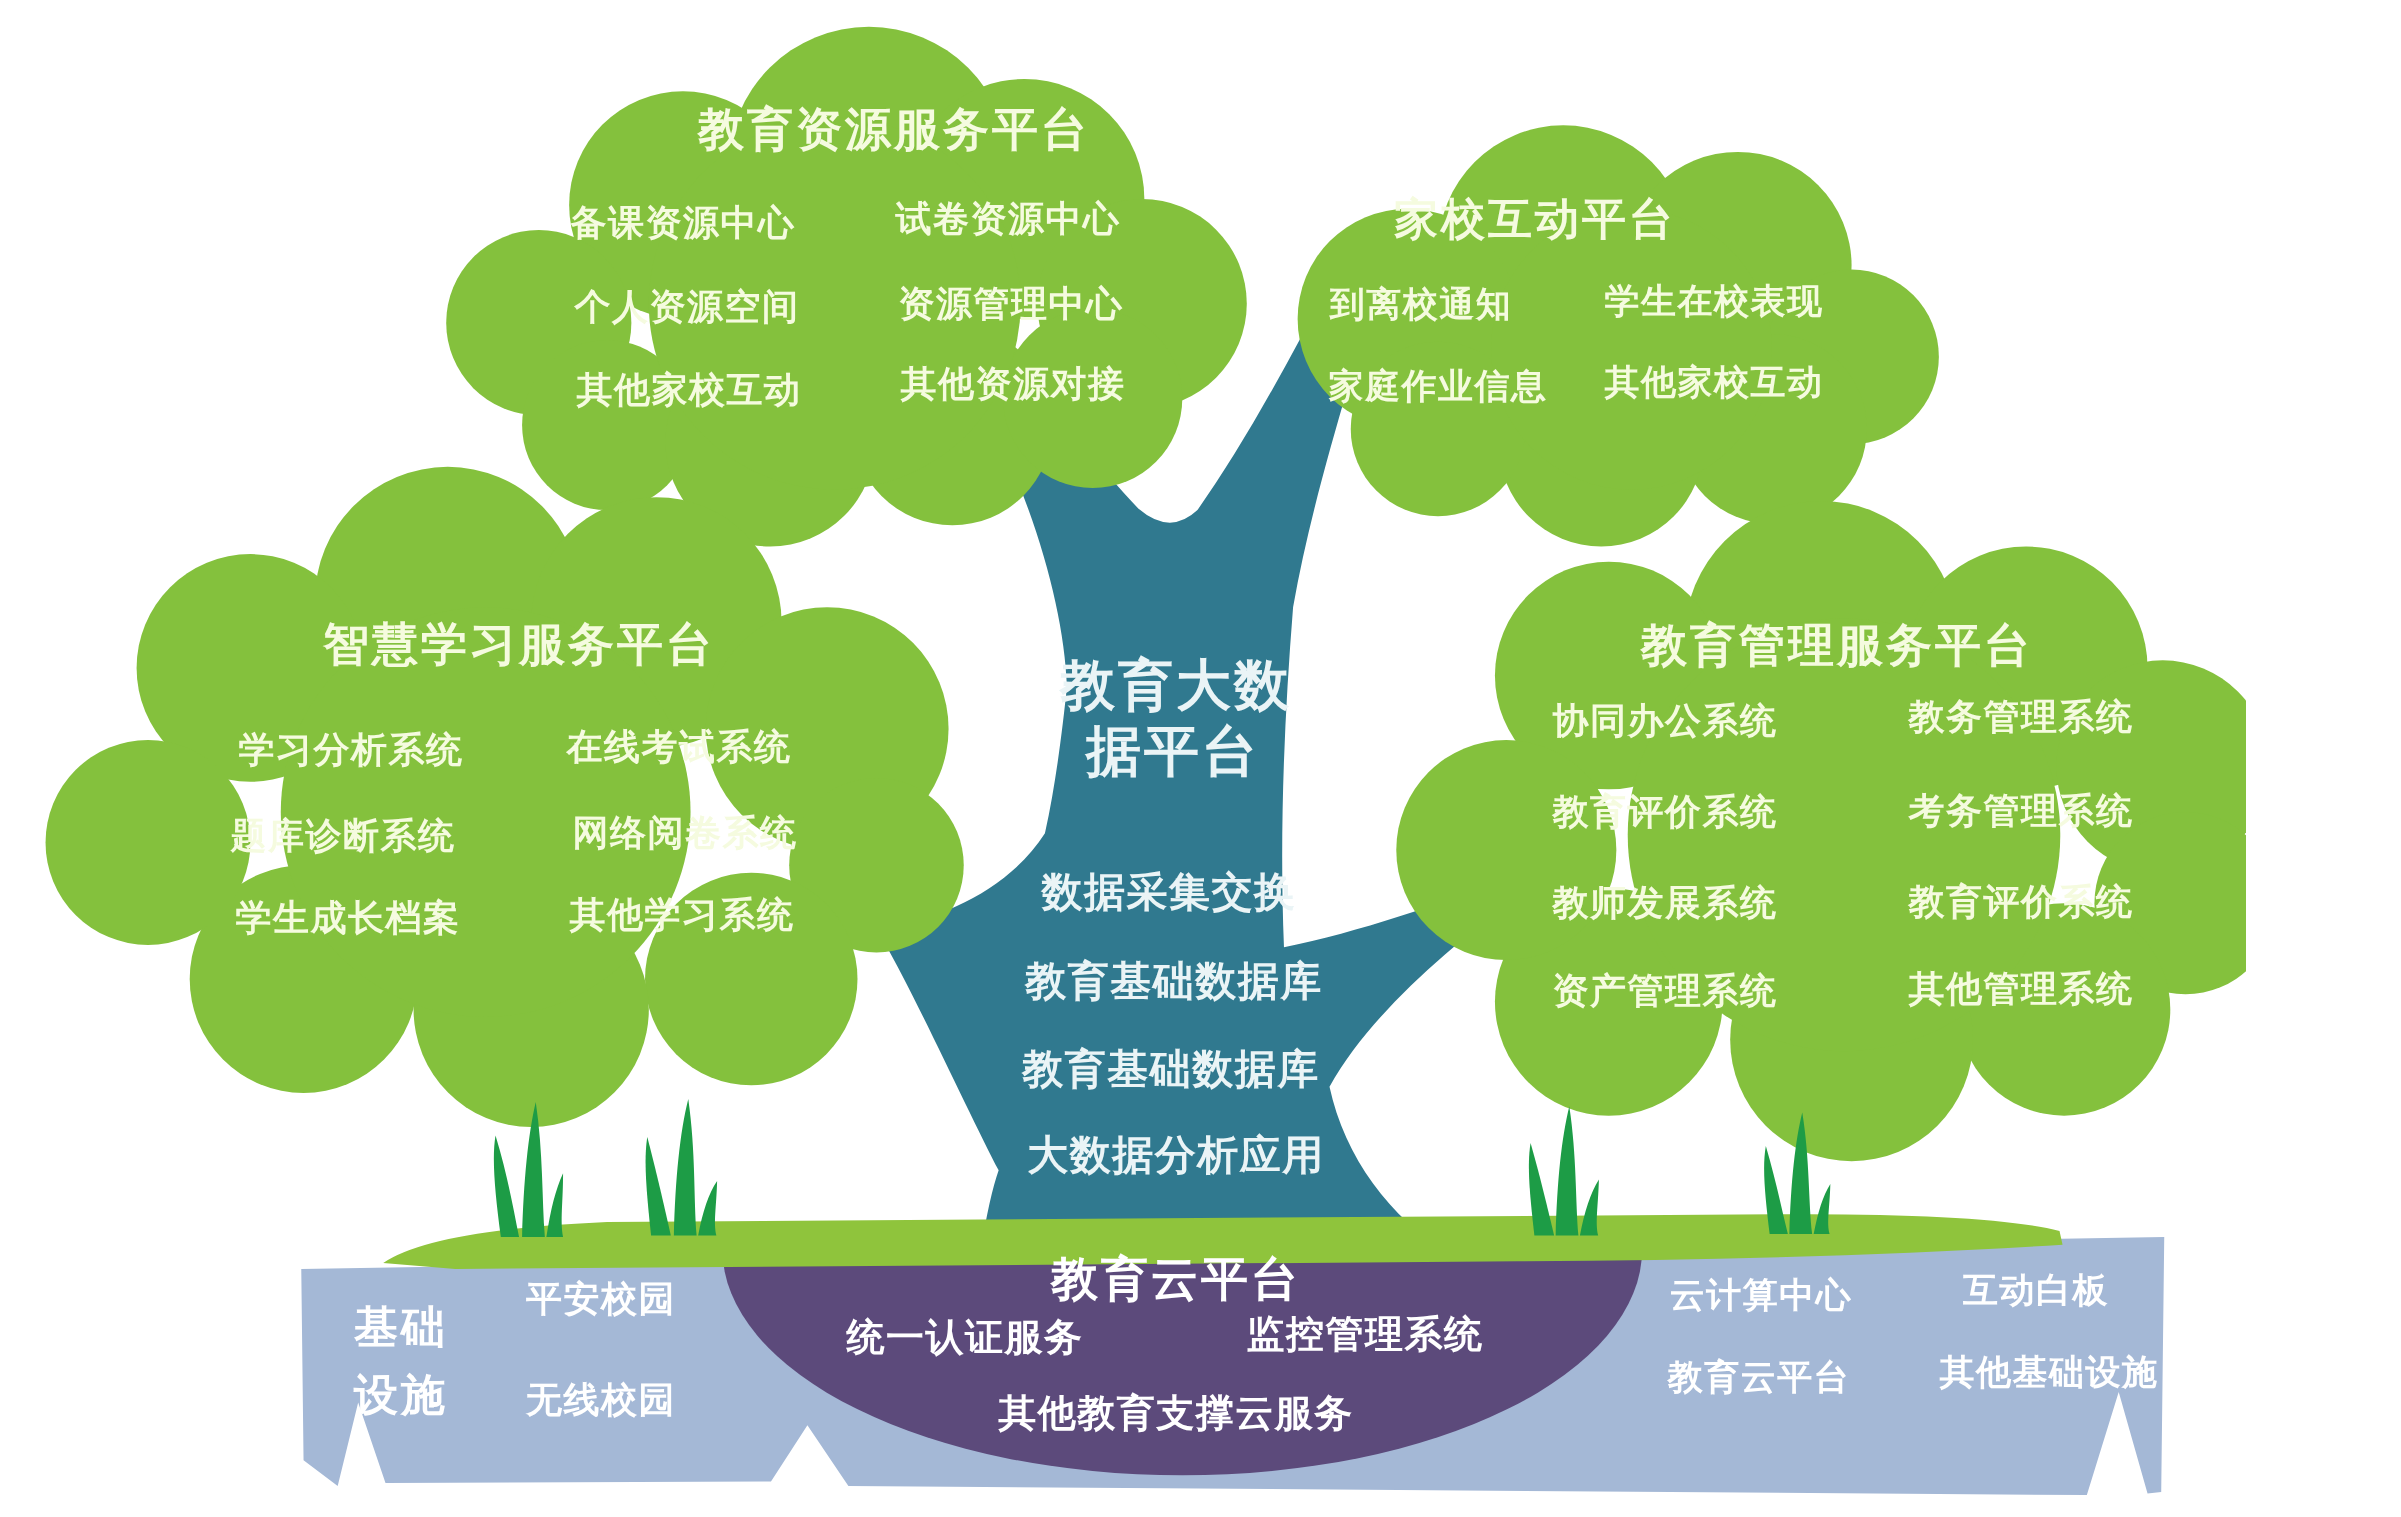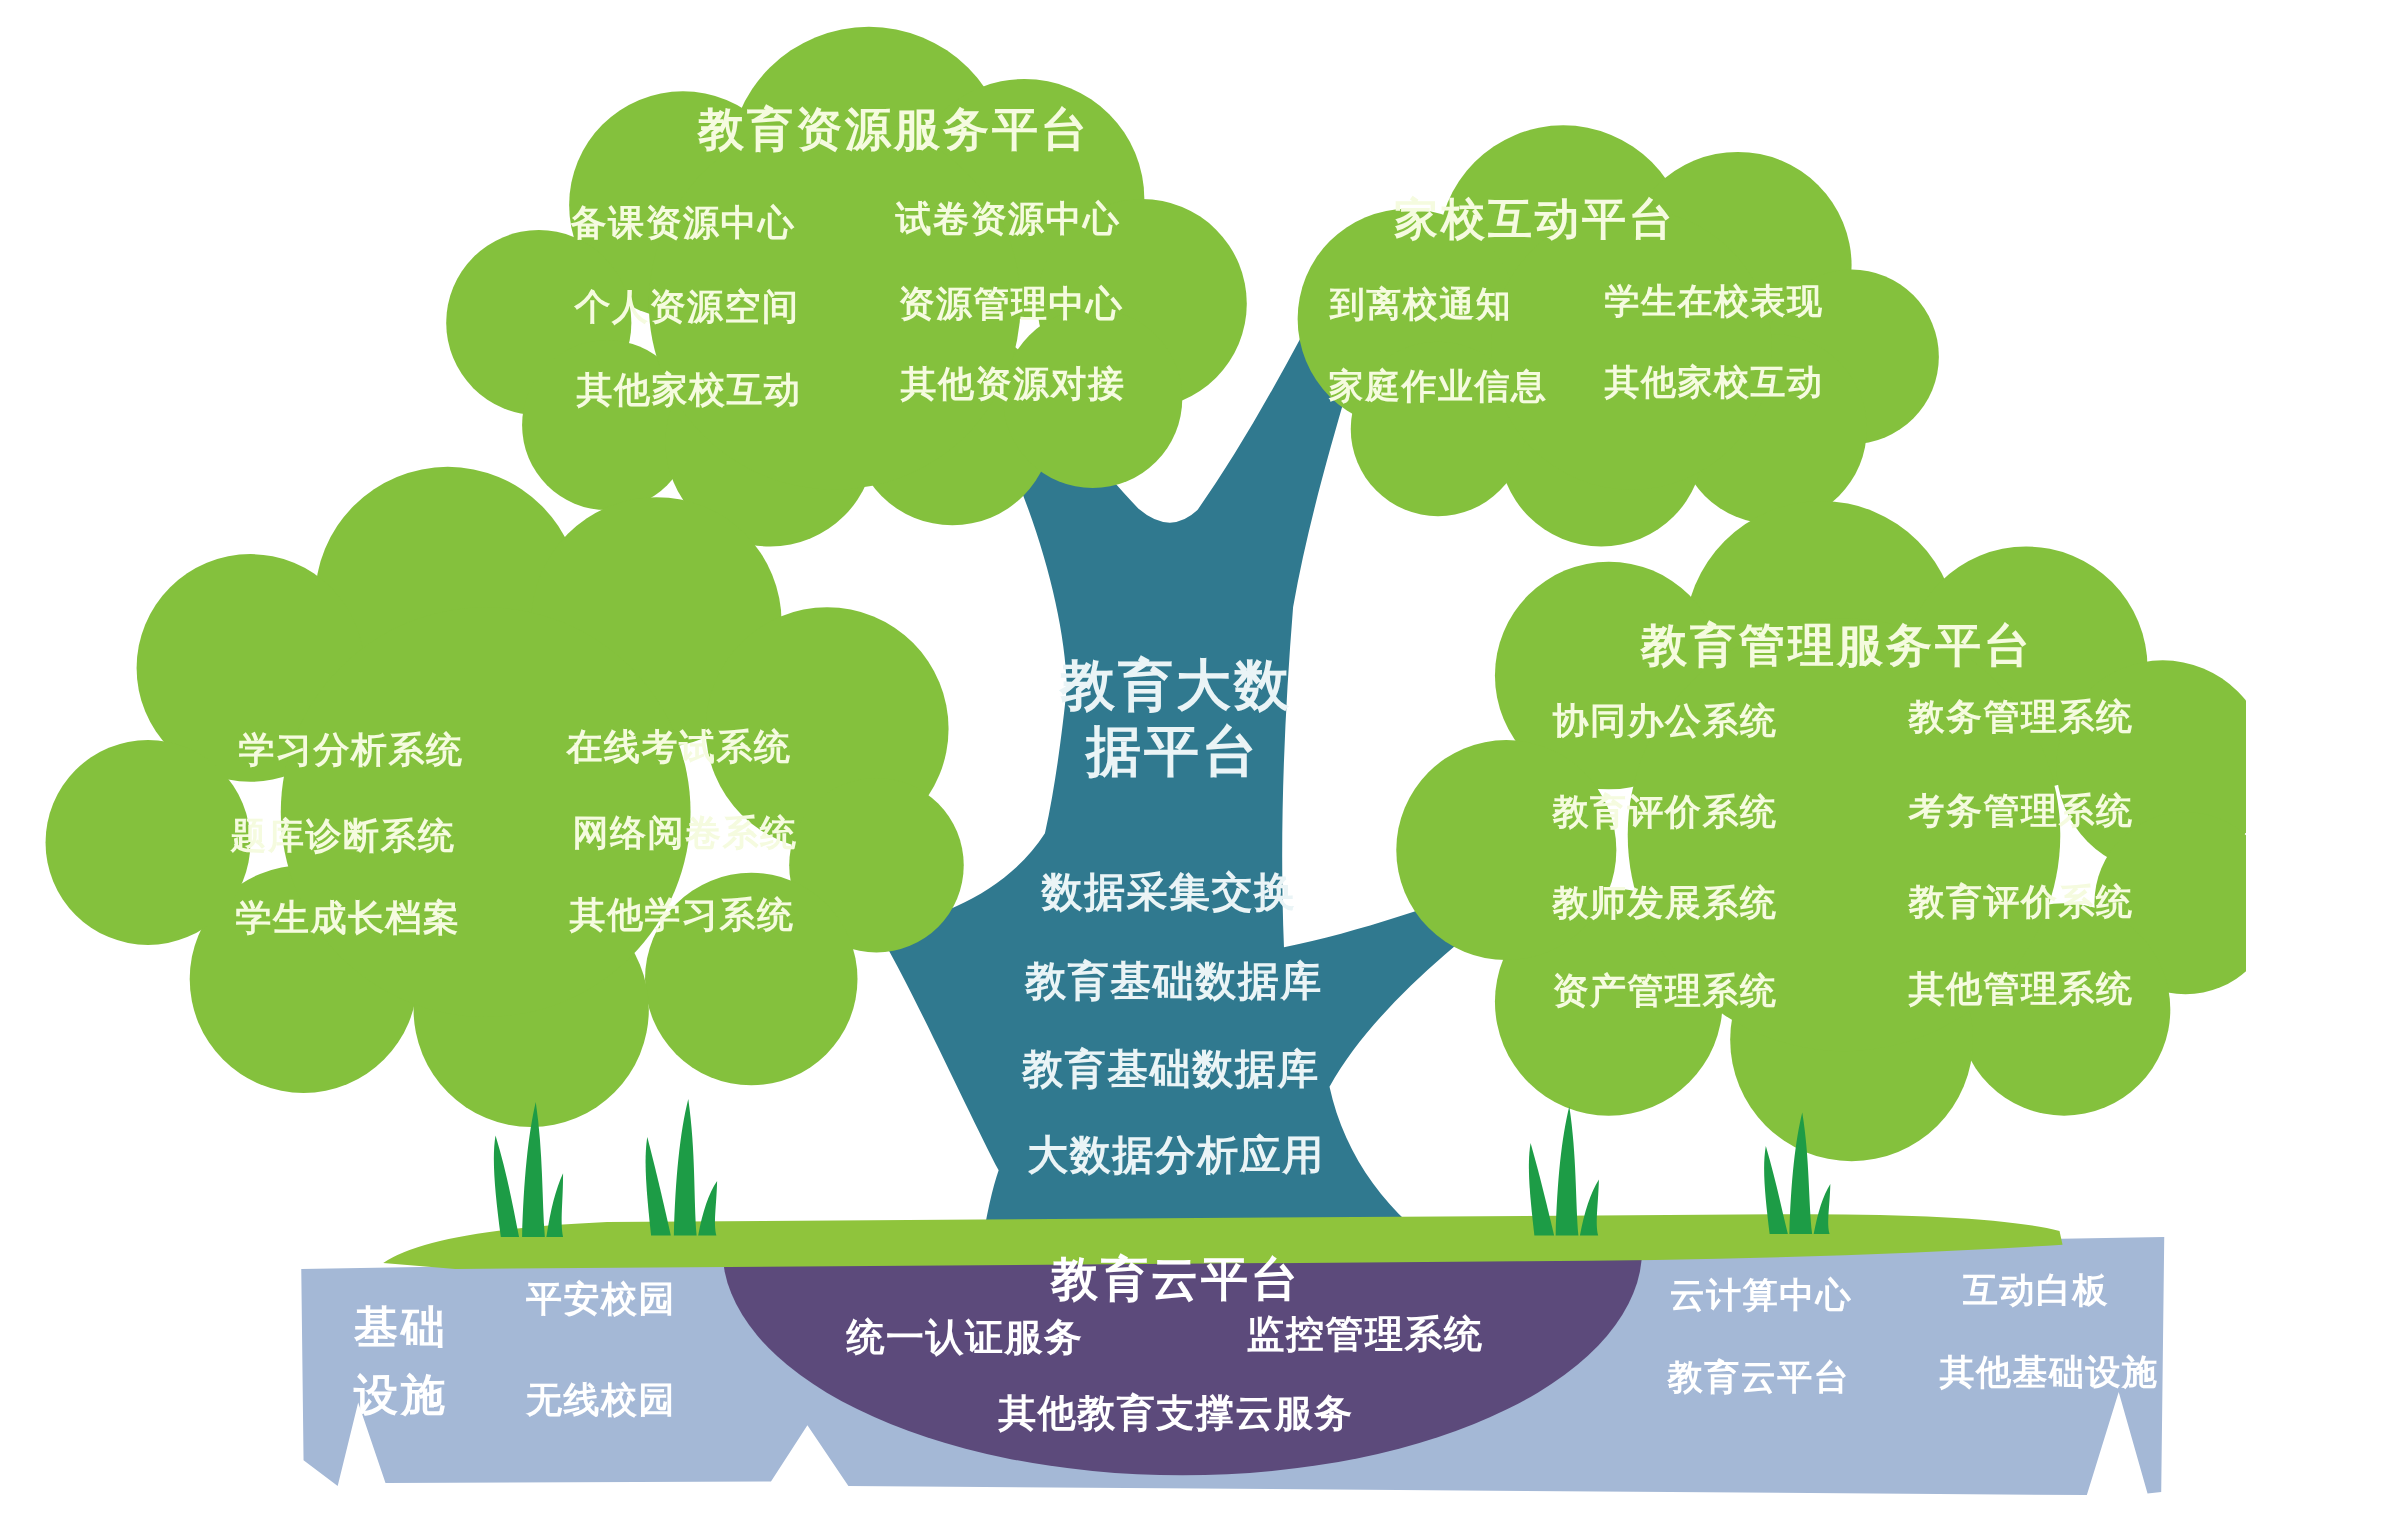--- a/index.html
+++ b/index.html
@@ -122,20 +122,21 @@
   <div class="txt gt" style="left:1011px;top:304px;font-size:36px">资源管理中心</div>
   <div class="txt gt" style="left:689px;top:390px;font-size:36px">其他家校互动</div>
   <div class="txt gt" style="left:1013px;top:384px;font-size:36px">其他资源对接</div>
 
   <div class="txt gt title" style="left:1535px;top:219px;font-size:44px">家校互动平台</div>
   <div class="txt gt" style="left:1421px;top:304px;font-size:35px">到离校通知</div>
   <div class="txt gt" style="left:1714px;top:301px;font-size:35px">学生在校表现</div>
   <div class="txt gt" style="left:1438px;top:386px;font-size:35px">家庭作业信息</div>
   <div class="txt gt" style="left:1714px;top:382px;font-size:35px">其他家校互动</div>
 
+  <div class="txt gt title" style="left:519px;top:644px;font-size:46px">智慧学习服务平台</div>
   <div class="txt gt" style="left:351px;top:750px;font-size:36px">学习分析系统</div>
   <div class="txt gt" style="left:679px;top:747px;font-size:36px">在线考试系统</div>
   <div class="txt gt" style="left:343px;top:836px;font-size:36px">题库诊断系统</div>
   <div class="txt gt" style="left:685px;top:833px;font-size:36px">网络阅卷系统</div>
   <div class="txt gt" style="left:348px;top:918px;font-size:36px">学生成长档案</div>
   <div class="txt gt" style="left:682px;top:915px;font-size:36px">其他学习系统</div>
 
   <div class="txt gt title" style="left:1837px;top:645px;font-size:46px">教育管理服务平台</div>
   <div class="txt gt" style="left:1665px;top:721px;font-size:36px">协同办公系统</div>
   <div class="txt gt" style="left:2021px;top:717px;font-size:36px">教务管理系统</div>

